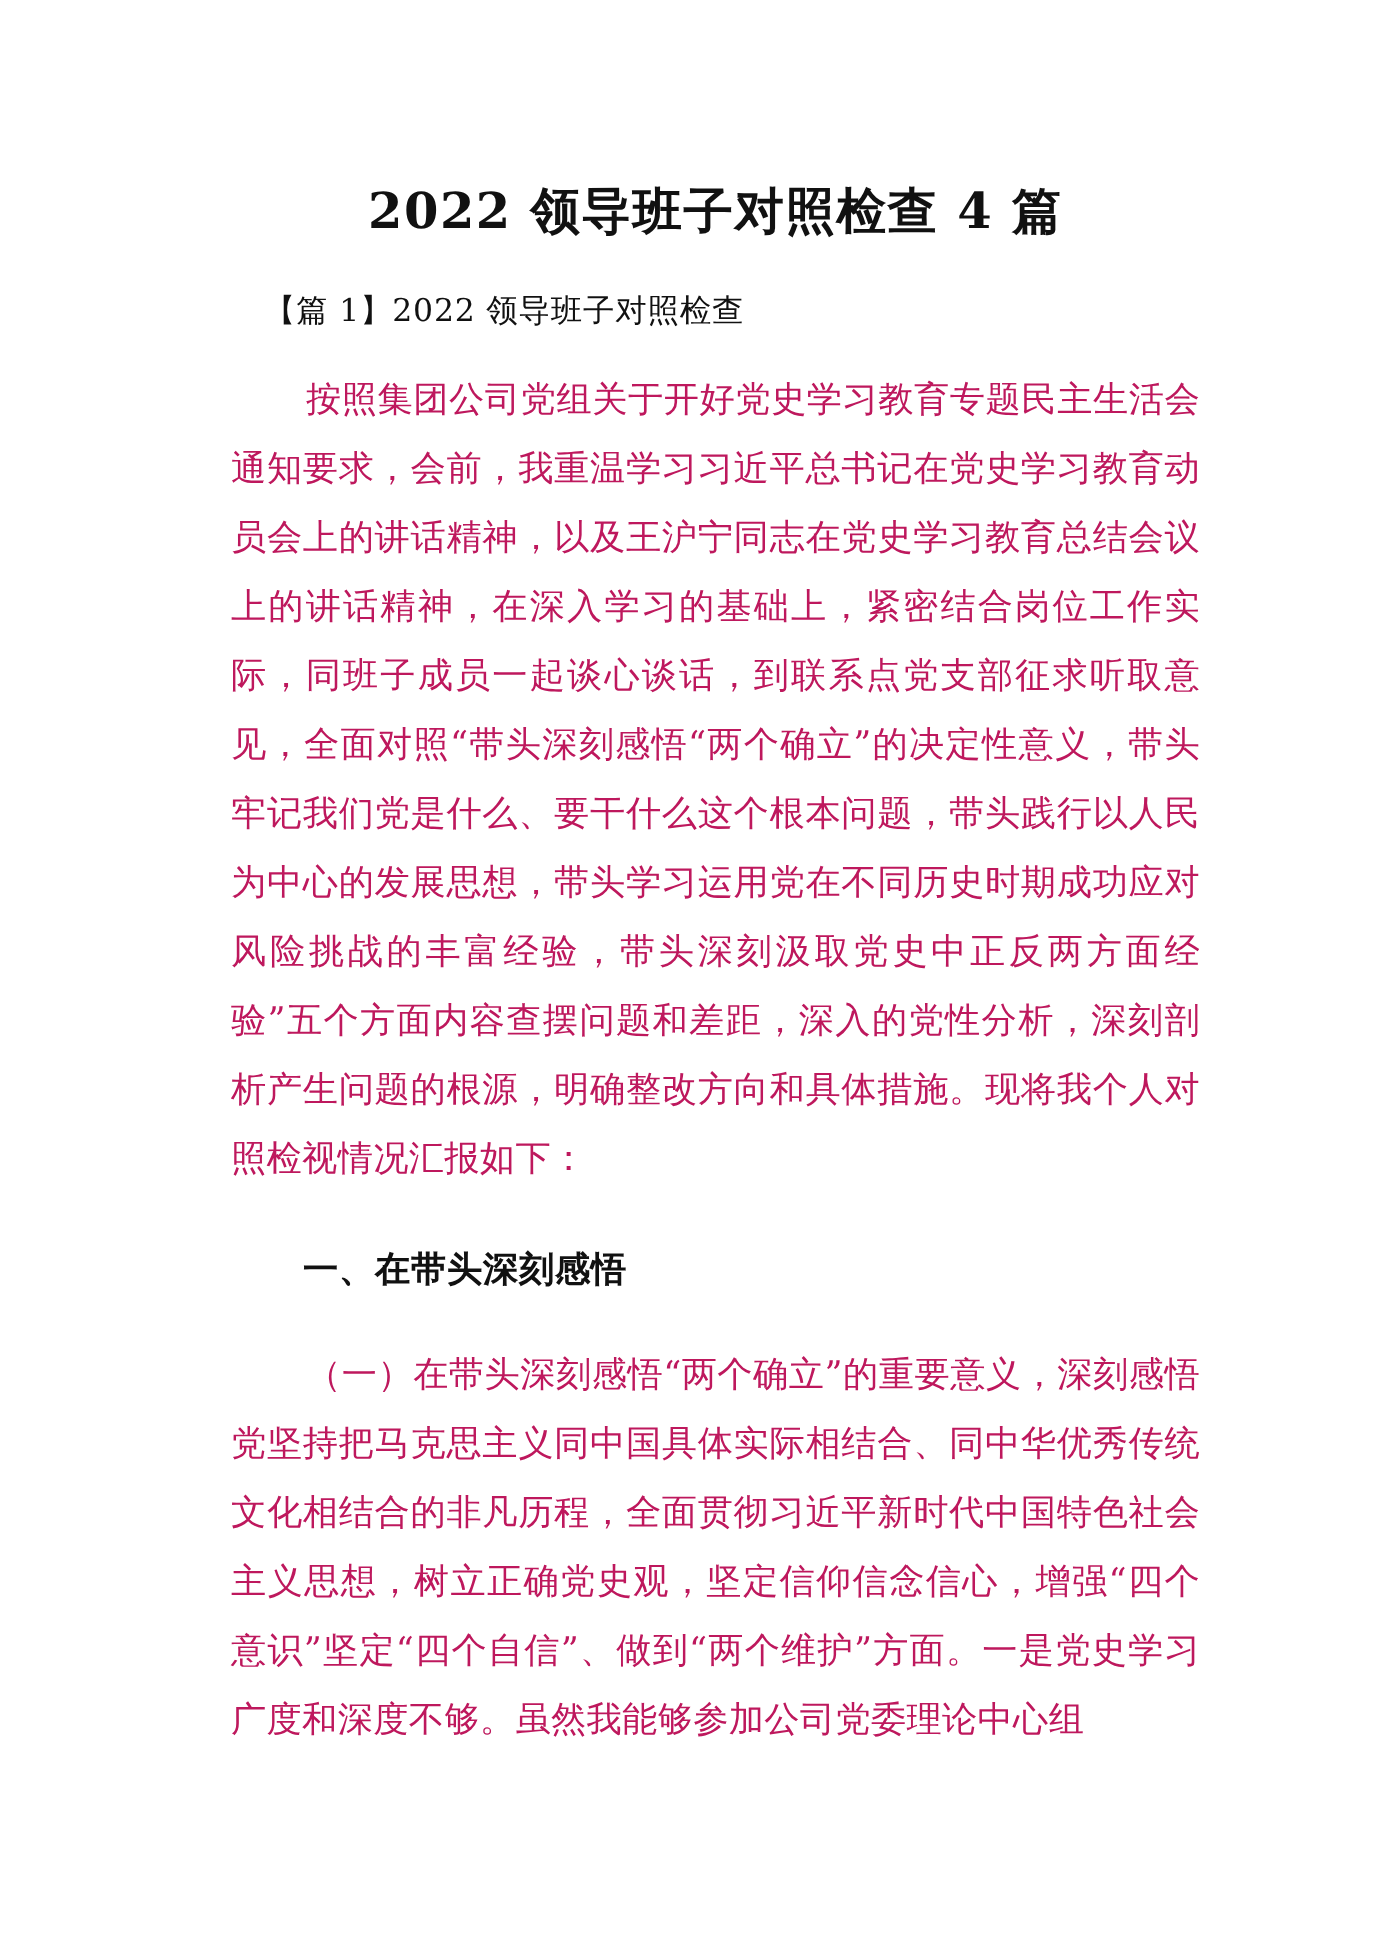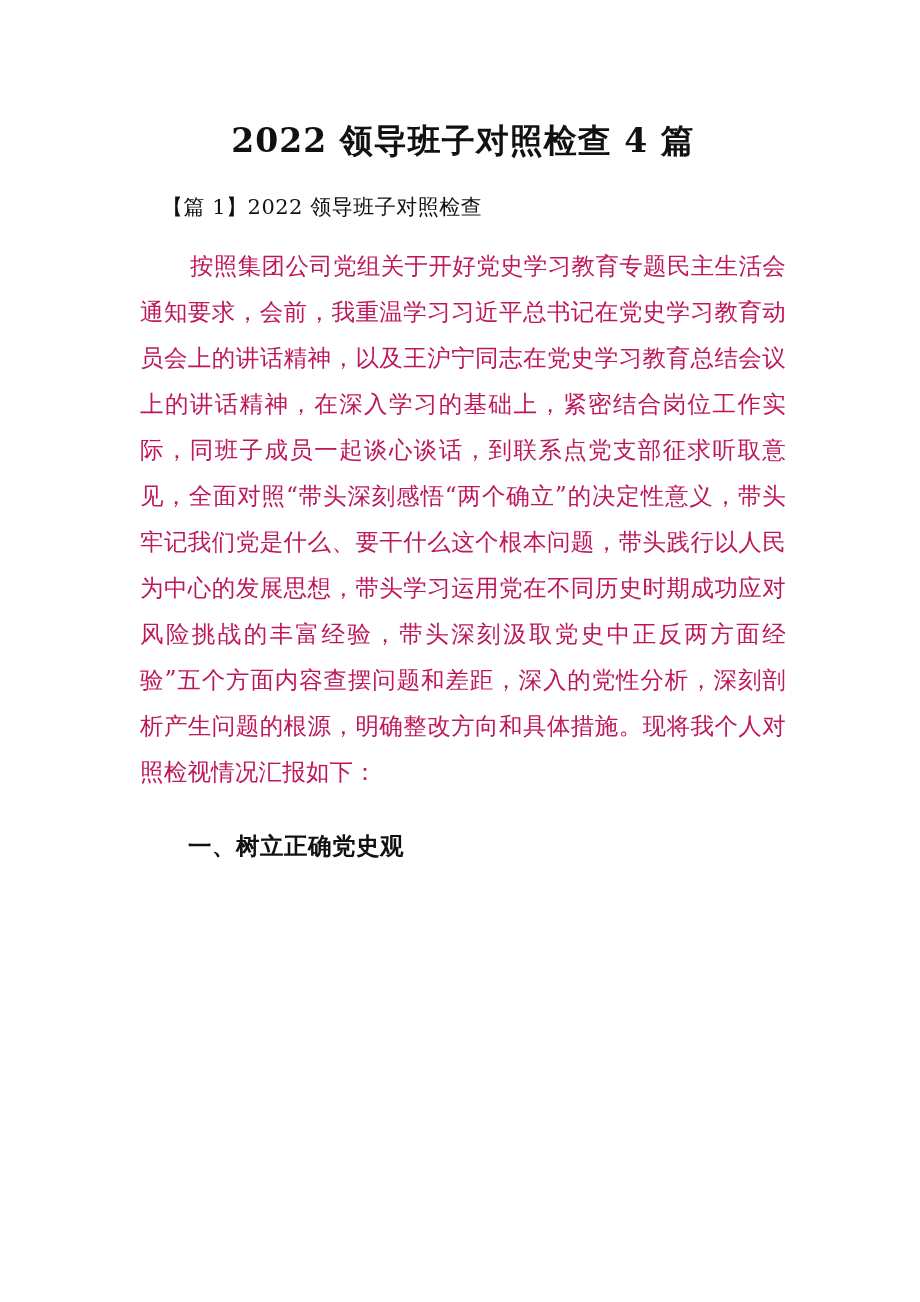--- a/index.html
+++ b/index.html
@@ -18,21 +18,21 @@
   .page {
     position: relative;
     width: 920px;
     height: 1302px;
     background: #ffffff;
     box-sizing: border-box;
   }
 
   .content {
     position: absolute;
-    left: 140px;
+    left: 154px;
     top: 0;
     width: 646px;
   }
 
   
   .doc-title {
     margin: 0;
     padding-top: 118px;
     text-align: center;
     font-family: "DejaVu Serif", "Liberation Serif", serif;
@@ -98,17 +98,18 @@
 
 <div class="page">
   <div class="content">
 
     <h1 class="doc-title">2022 领导班子对照检查 4 篇</h1>
 
     <h2 class="doc-subtitle">【篇 1】2022 领导班子对照检查</h2>
 
     <p class="para para-first">按照集团公司党组关于开好党史学习教育专题民主生活会通知要求，会前，我重温学习习近平总书记在党史学习教育动员会上的讲话精神，以及王沪宁同志在党史学习教育总结会议上的讲话精神，在深入学习的基础上，紧密结合岗位工作实际，同班子成员一起谈心谈话，到联系点党支部征求听取意见，全面对照“带头深刻感悟“两个确立”的决定性意义，带头牢记我们党是什么、要干什么这个根本问题，带头践行以人民为中心的发展思想，带头学习运用党在不同历史时期成功应对风险挑战的丰富经验，带头深刻汲取党史中正反两方面经验”五个方面内容查摆问题和差距，深入的党性分析，深刻剖析产生问题的根源，明确整改方向和具体措施。现将我个人对照检视情况汇报如下：</p>
 
-    <h3 class="section-heading">一、树立正确党史观</h3>
+    <h3 class="section-heading">一、在带头深刻感悟</h3>
 
+    <p class="para para-after-heading">（一）在带头深刻感悟“两个确立”的重要意义，深刻感悟党坚持把马克思主义同中国具体实际相结合、同中华优秀传统文化相结合的非凡历程，全面贯彻习近平新时代中国特色社会主义思想，树立正确党史观，坚定信仰信念信心，增强“四个意识”坚定“四个自信”、做到“两个维护”方面。一是党史学习广度和深度不够。虽然我能够参加公司党委理论中心组</p>
 
   </div>
 </div>
 
 </body></html>

